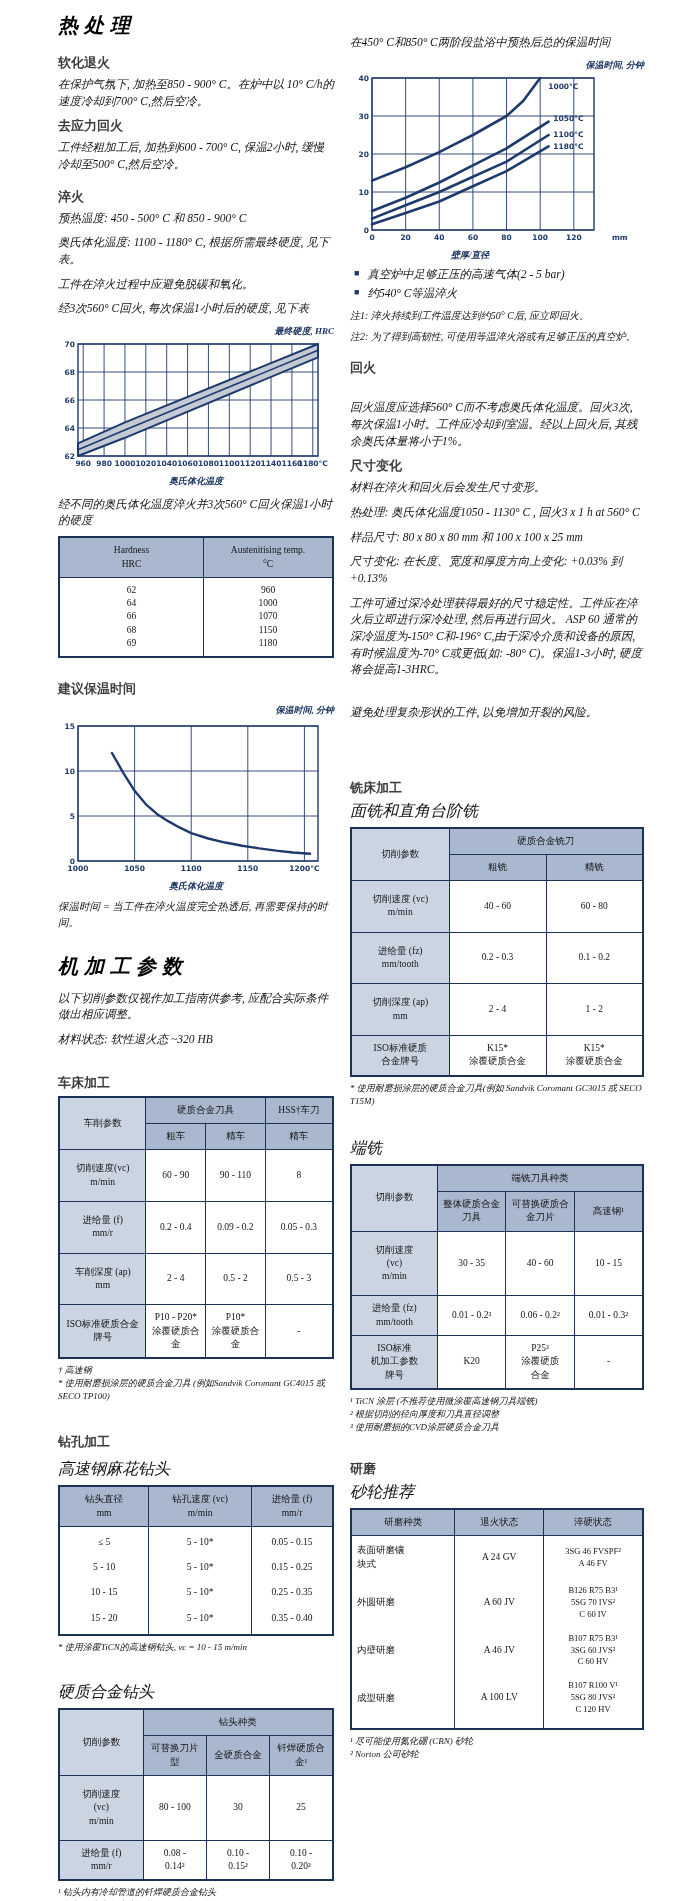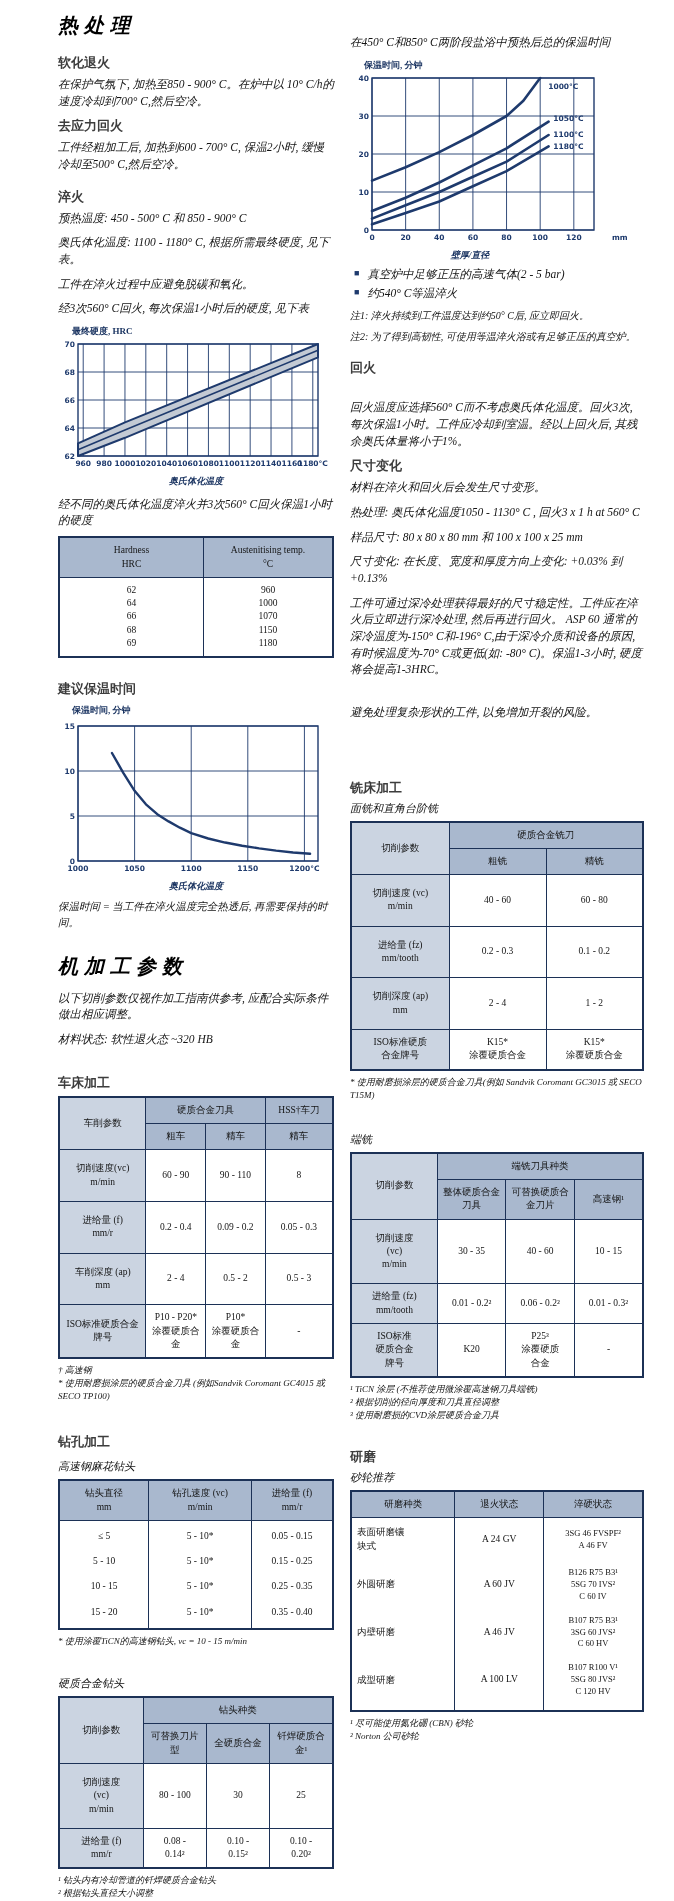--- a/index.html
+++ b/index.html
@@ -6,30 +6,30 @@
   .page{width:674px;min-height:1901px;background:#fff;color:#141414;
         font-family:"Liberation Serif",serif;position:relative;overflow:hidden;}
   .cols{display:flex;padding:6px 26px 0 58px;}
   .col-left{width:276px;margin-right:16px;flex:none;}
   .col-right{width:294px;flex:none;padding-top:24px;}
 
   .cal-title{font-family:"DejaVu Serif",serif;font-style:italic;font-weight:bold;
              font-size:20px;letter-spacing:6px;margin:6px 0 10px 0;color:#000;}
   .sec-head{font-family:"Liberation Sans",sans-serif;font-weight:bold;font-size:13px;
             color:#3d3d3d;margin:15px 0 4px 0;}
-  .sub-head{font-size:11px;font-style:italic;margin:8px 0 5px 0;color:#111;}
+  .sub-head{font-size:16px;font-style:italic;margin:8px 0 5px 0;color:#111;}
   .body-p{font-size:11.5px;line-height:1.45;margin:4px 0 8px 0;font-style:italic;}
   .note-p{font-size:10px;line-height:1.5;margin:6px 0;font-style:italic;}
   .foot-p{font-size:9px;line-height:1.45;margin:5px 0 2px 0;font-style:italic;white-space:pre-line;}
   .caption{font-size:11.5px;line-height:1.4;margin:8px 0;font-style:italic;}
   .bullet{display:flex;font-size:11.5px;line-height:1.5;margin:2px 0;font-style:italic;}
   .bullet .bq{color:#1e3a6d;font-size:9px;margin:1px 8px 0 4px;font-style:normal;}
 
   .chart{margin:6px 0 2px 0;}
-  .chart-ylabel{font-size:9px;font-weight:bold;color:#16305e;margin:2px 0 1px 14px;}
+  .chart-ylabel{font-size:9px;font-weight:bold;font-style:italic;color:#16305e;margin:2px 0 1px 14px;text-align:right;}
   .chart-xlabel{font-size:9px;font-weight:bold;font-style:italic;color:#16305e;text-align:center;margin:0 0 4px 0;}
   .chart svg text{font:bold 7.5px "DejaVu Sans",sans-serif;fill:#1e3a6d;font-style:normal;}
 
   table.tbl{border-collapse:collapse;font-size:9.5px;text-align:center;margin:4px 0 2px 0;
             border:2px solid #1c3156;width:100%;table-layout:fixed;font-style:normal;}
   table.tbl td{border:1px solid #1c3156;padding:6px 3px;white-space:pre-line;line-height:1.4;vertical-align:middle;}
   table.tbl td.hd{background:#a9b8ce;}
   table.tbl td.param{background:#cbd4e1;}
   table.tbl td.nb{border-top:none;border-bottom:none;}
   table.tbl td.tall{padding:12px 3px;}
@@ -421,21 +421,21 @@
       </tr>
       <tr>
         <td class="param">进给量 (fz)
 mm/tooth</td>
         <td>0.01 - 0.2²</td>
         <td>0.06 - 0.2²</td>
         <td>0.01 - 0.3²</td>
       </tr>
       <tr>
         <td class="param">ISO标准
-硬质合金
+机加工参数
 牌号</td>
         <td>K20</td>
         <td>P25³
 涂覆硬质
 合金</td>
         <td>-</td>
       </tr>
     </tbody>
         </table>
     <p class="foot-p">¹ TiCN 涂层 (不推荐使用微涂覆高速钢刀具端铣)

